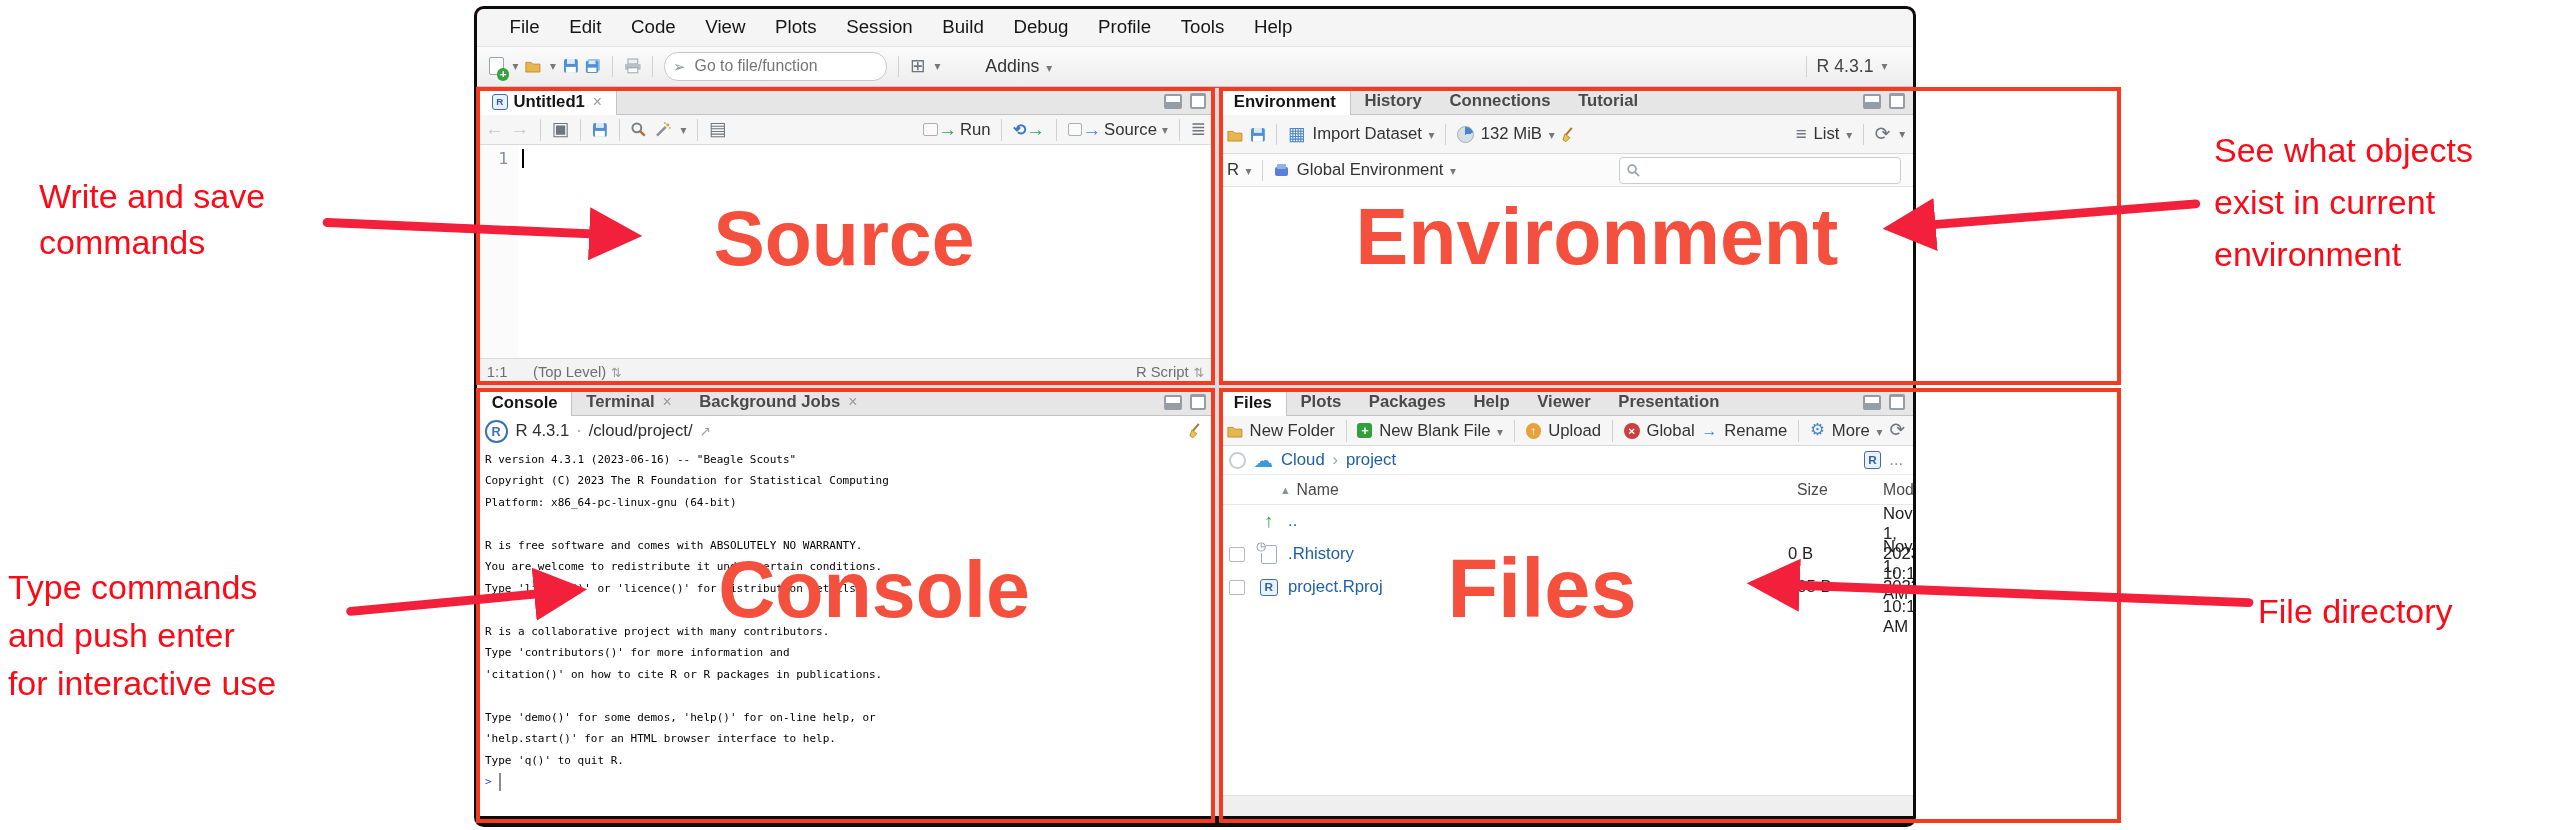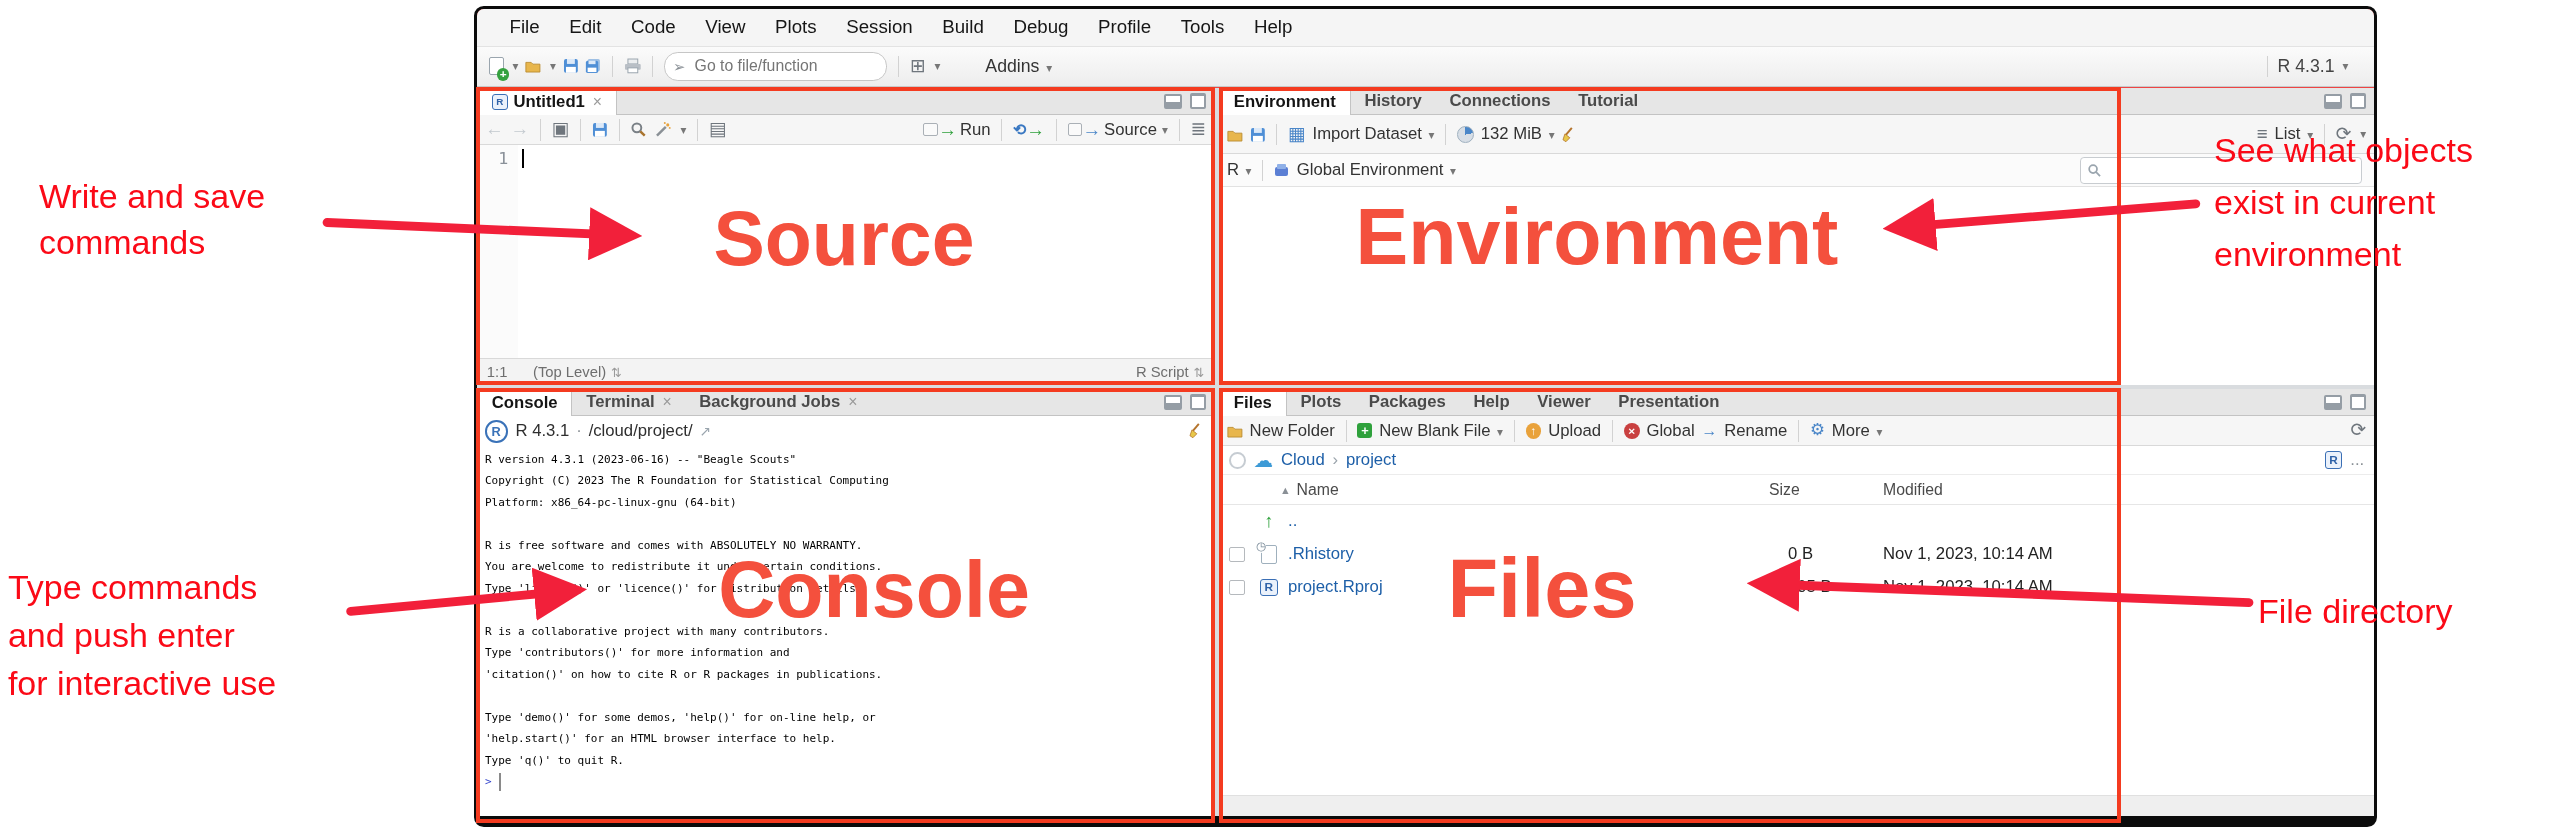--- a/index.html
+++ b/index.html
@@ -1,19 +1,19 @@
 <!DOCTYPE html>
 <html><head>
 <meta charset="utf-8">
 <style>
   html,body{margin:0;padding:0;}
   body{width:2576px;height:830px;position:relative;overflow:hidden;background:#fff;
        font-family:"Liberation Sans",sans-serif;-webkit-font-smoothing:antialiased;}
   
-  .rs-window{position:absolute;left:474px;top:5.9px;width:1903px;height:821px;box-sizing:border-box;
+  .rs-window{position:absolute;left:474px;top:5.9px;width:1442px;height:821px;box-sizing:border-box;
              border:3px solid #0b0b0b;border-bottom-width:11.8px;border-radius:9.8px;
              background:#ef4444;overflow:hidden;}
   .menubar{height:37px;display:flex;align-items:center;background:#f5f5f5;padding-left:17.7px;}
   .menubar .mitem{padding:0 14.8px;font-size:18.7px;color:#161616;}
   .topbar{height:41px;display:flex;align-items:center;background:linear-gradient(#fbfbfb,#ededed);
           border-top:1px solid #e3e3e3;border-bottom:1px solid #c9c9c9;padding:0 11.8px;gap:6.9px;box-sizing:border-box;}
   .sep{width:1px;height:21.7px;background:#d2d2d2;margin:0 3.9px;}
   .caret{font-size:11.8px;color:#777;margin-left:2px;}
   .ghost{color:#6f767d;}
   .glyph{font-size:18.7px;line-height:1;}
@@ -99,21 +99,21 @@
   .crumb{height:29.5px;flex:none;display:flex;align-items:center;gap:7.9px;padding:0 9.8px;font-size:16.7px;
          border-bottom:1px solid #ececec;box-sizing:border-box;}
   .crumb-circle{width:12.8px;height:12.8px;border:2px solid #c6ccd2;border-radius:50%;}
   .link{color:#1d5fa8;}
   .crumb .sep2{color:#9aa3ab;}
   .crumb-right{margin-left:auto;display:flex;align-items:center;gap:7.9px;color:#8a9096;}
   .thead{height:29.5px;flex:none;display:flex;align-items:center;font-size:15.8px;color:#4a4a4a;
          border-bottom:1px solid #e6e6e6;position:relative;box-sizing:border-box;}
   .thead .sort{color:#8a9096;font-size:10.8px;margin-right:5.9px;}
   .col-name{position:absolute;left:61px;display:flex;align-items:center;}
-  .col-size{position:absolute;left:550px;}
+  .col-size{position:absolute;left:578px;}
   .col-mod{position:absolute;left:664px;}
   .frow{height:33px;display:flex;align-items:center;position:relative;font-size:16.7px;flex:none;}
   .cbcell{position:absolute;left:9.8px;width:25.6px;display:flex;}
   .cb{width:13.8px;height:13.8px;border:1px solid #b5b9bd;border-radius:2px;background:#fff;visibility:hidden;}
   .cb.show{visibility:visible;}
   .iccell{position:absolute;left:37px;width:25.6px;display:flex;justify-content:center;}
   .fname{position:absolute;left:69px;color:#1d5fa8;}
   .fsize{position:absolute;left:569px;color:#222;}
   .fmod{position:absolute;left:664px;color:#222;}
   .fic{display:inline-flex;align-items:center;justify-content:center;}

